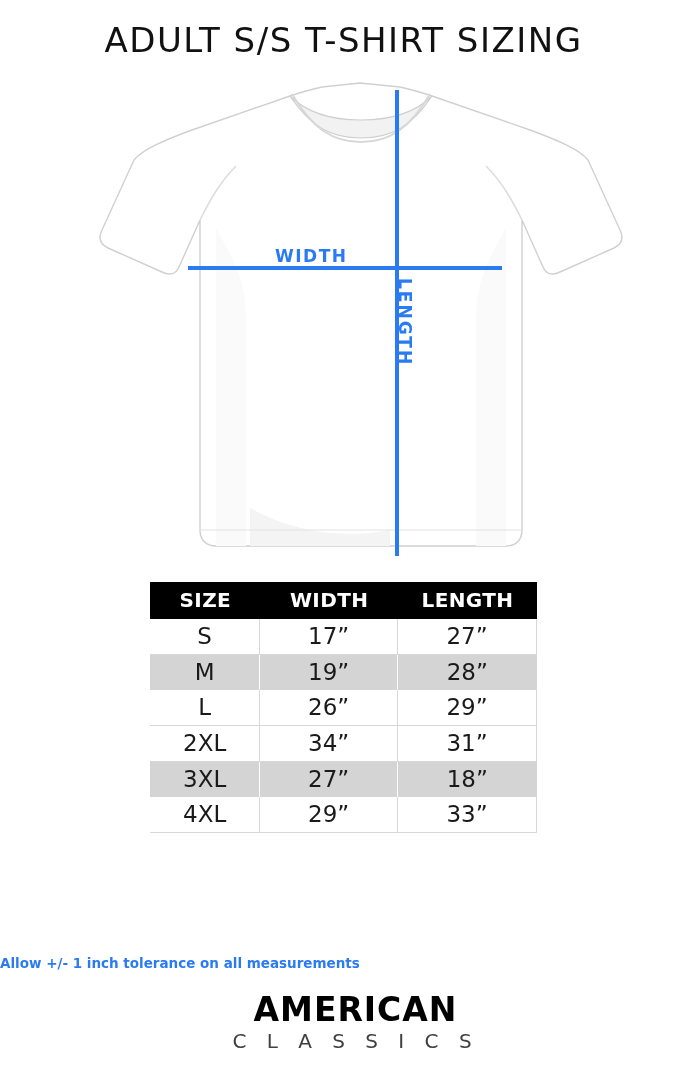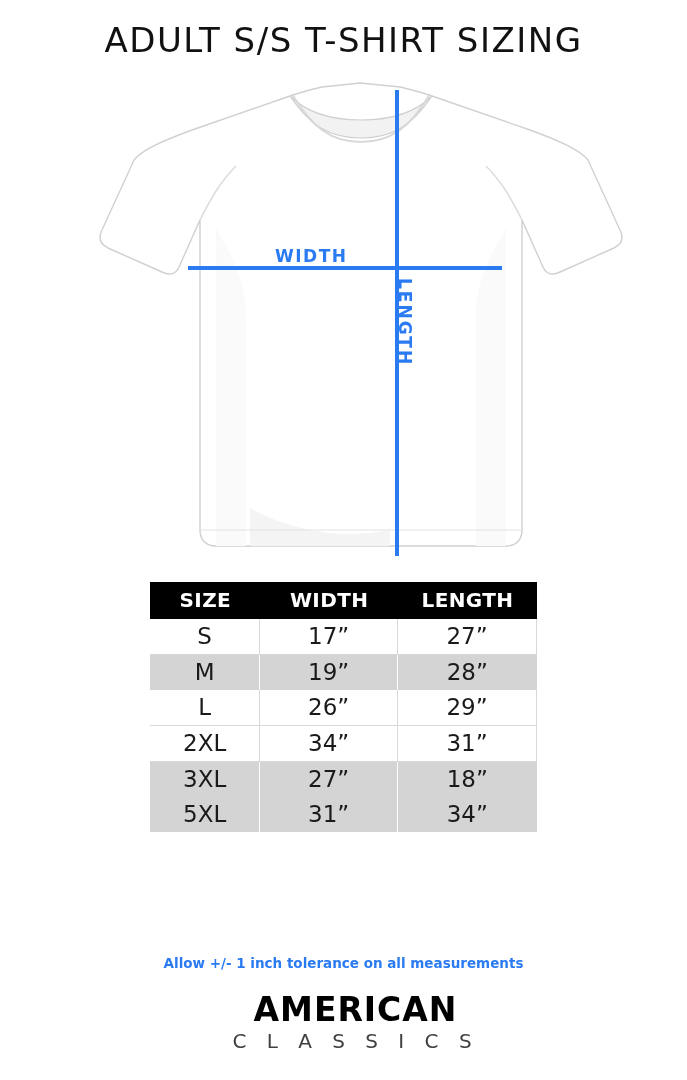--- a/index.html
+++ b/index.html
@@ -111,21 +111,20 @@
     border-right: 1px solid #d8d8d8;
   }
   .table tbody td:last-child { border-right: none; }
 
   
   .note {
     position: absolute;
     top: 955px;
     left: 0;
     width: 687px;
-    text-align: center;
     color: #2a7bf2;
     font-size: 13.5px;
     font-weight: bold;
     font-family: "DejaVu Sans", sans-serif;
   }
 
   
   .brand {
     position: absolute;
     top: 990px;
@@ -229,24 +228,24 @@
       <tr class="odd">
         <td>2XL</td>
         <td>34”</td>
         <td>31”</td>
       </tr>
       <tr class="even">
         <td>3XL</td>
         <td>27”</td>
         <td>18”</td>
       </tr>
-      <tr class="even">
-        <td>5XL</td>
-        <td>31”</td>
-        <td>34”</td>
+      <tr class="odd">
+        <td>4XL</td>
+        <td>29”</td>
+        <td>33”</td>
       </tr>
     </tbody>
   </table>
 
   <div class="note">Allow +/- 1 inch tolerance on all measurements</div>
 
   <div class="brand">
     <div class="brand-main">AMERICAN</div>
     <div class="brand-sub">C L A S S I C S</div>
   </div>

